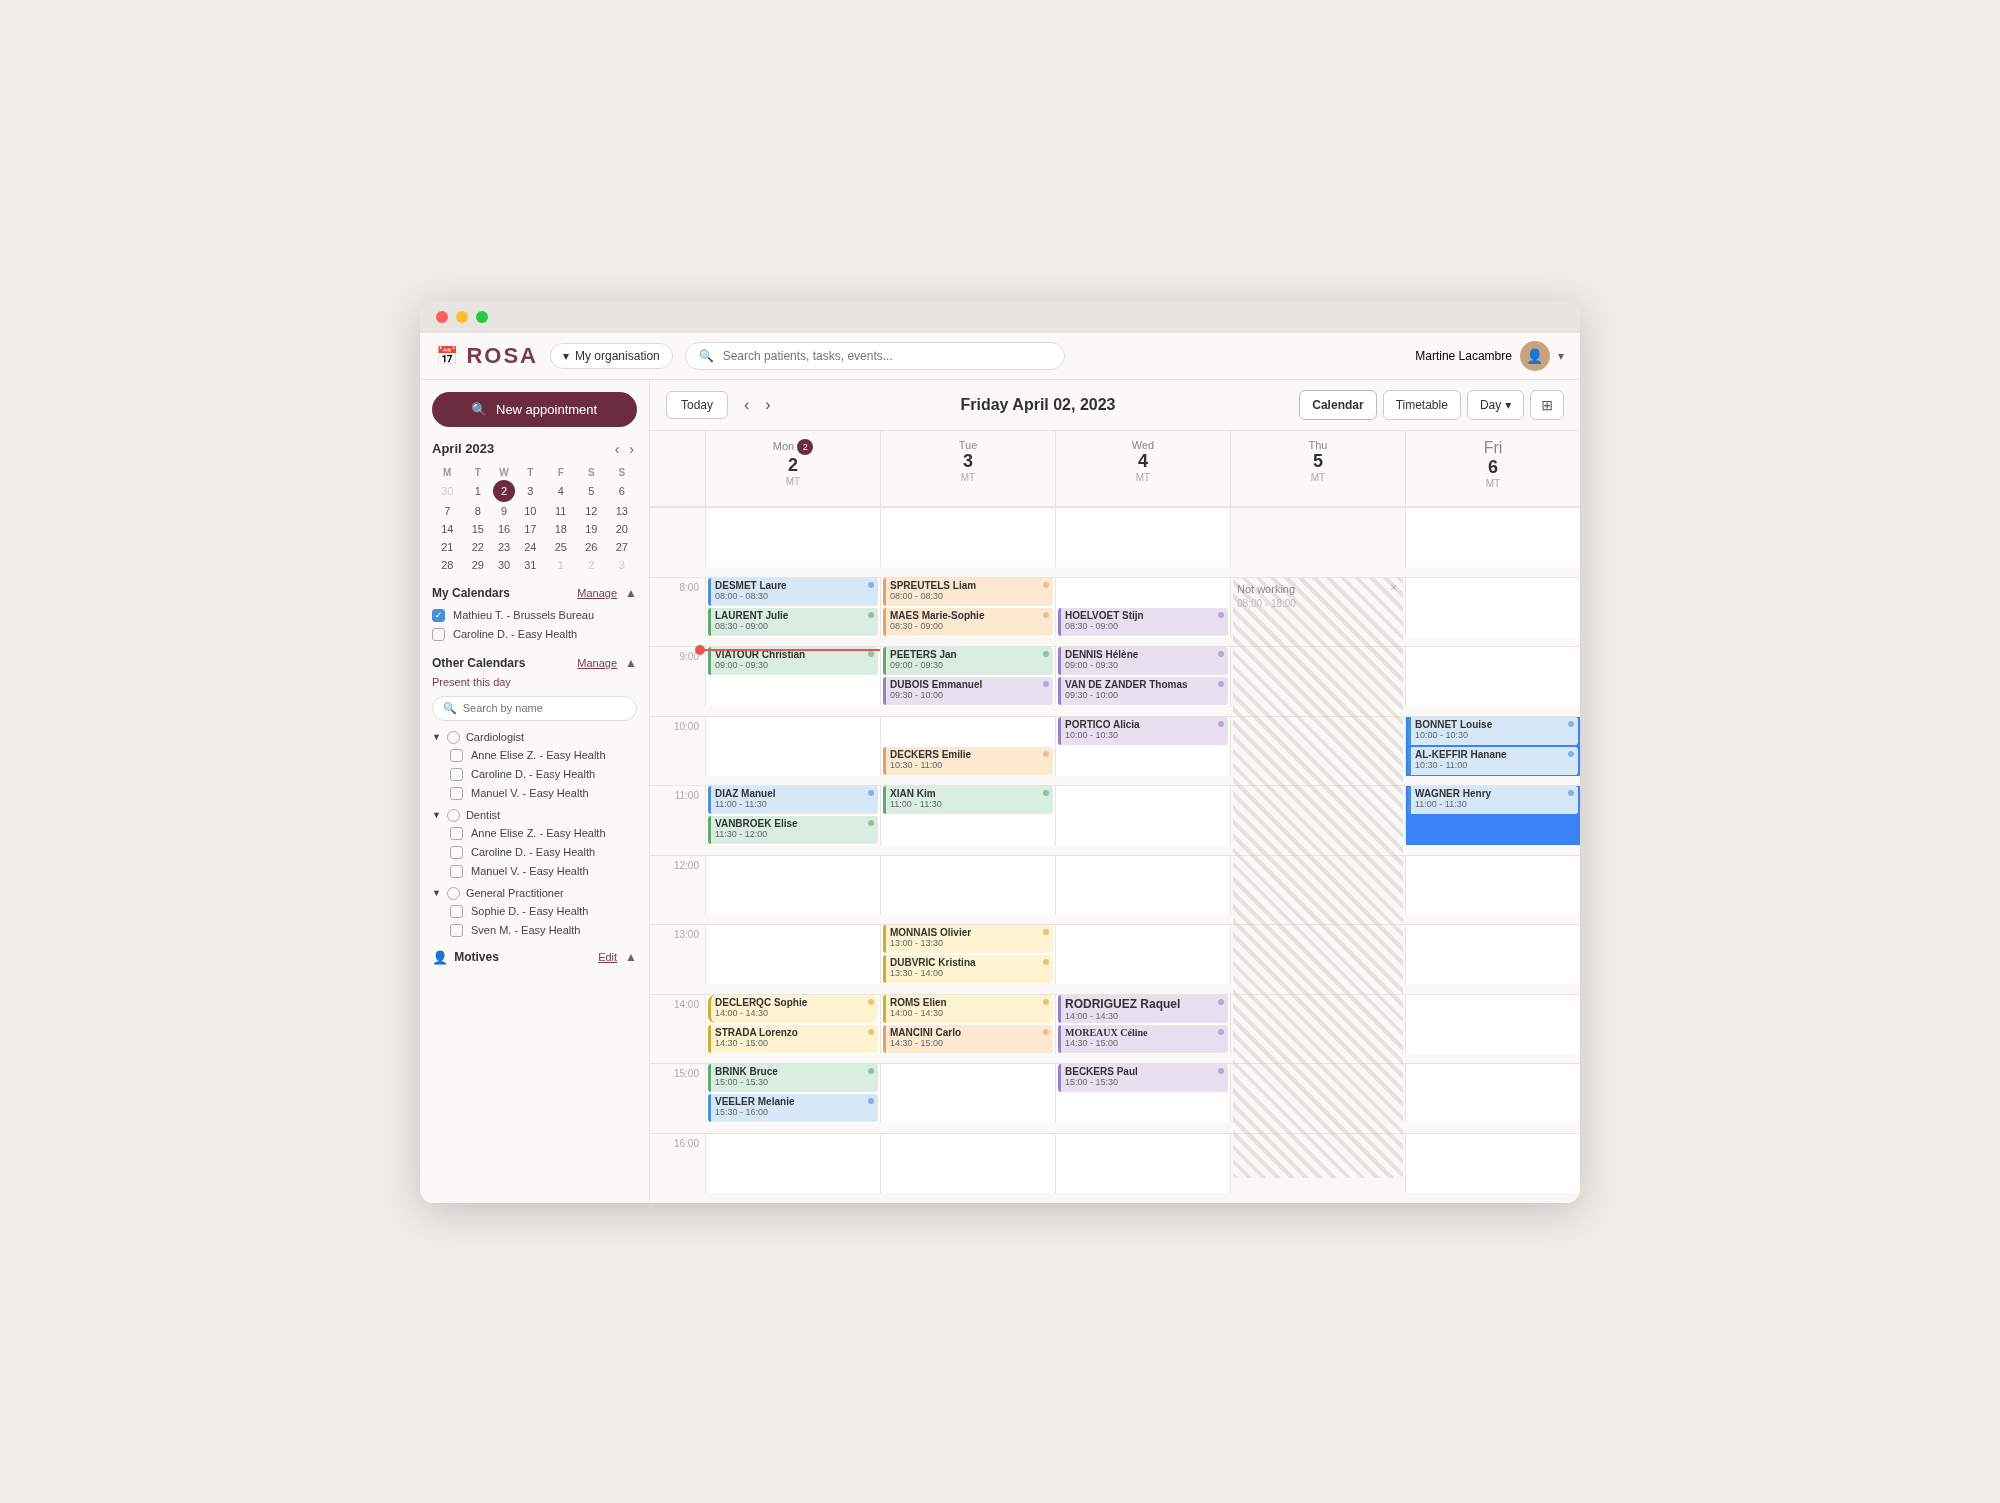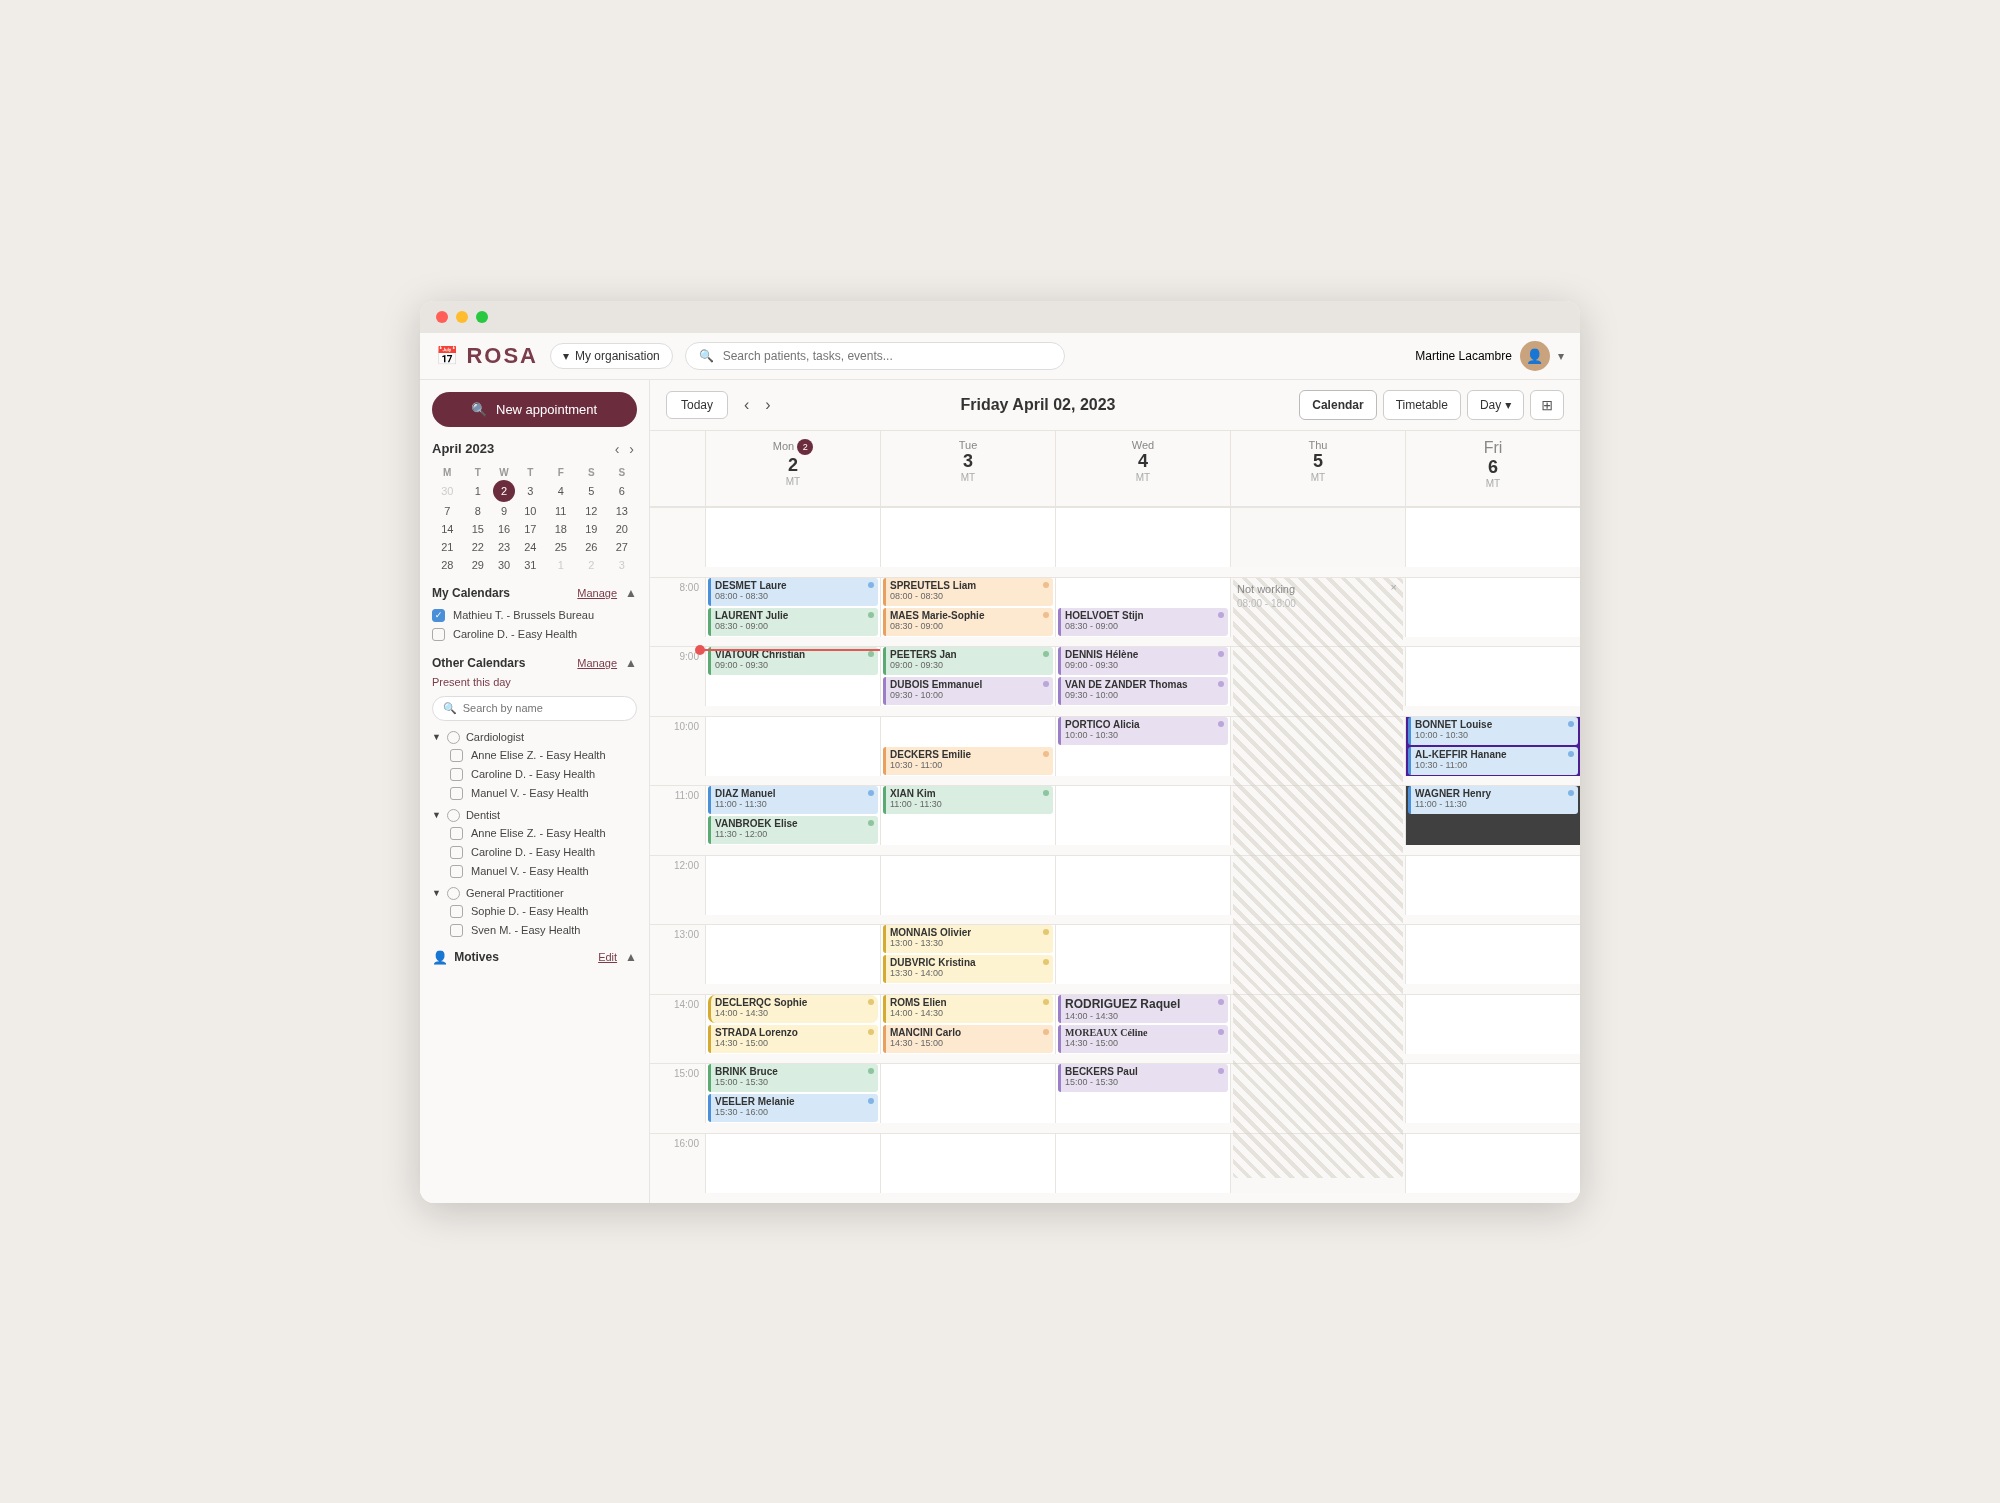--- a/index.html
+++ b/index.html
@@ -708,21 +708,21 @@
                 </div>
               </div>
               <div style="border-left: 1px solid rgb(232, 228, 223); border-top: 1px solid rgb(232, 228, 223); height: 60px; background: white; position: relative;">
                 <div style="position: absolute; left: 2px; right: 2px; top: 0px; height: 28px; background: rgb(232, 224, 240); border-left: 3px solid rgb(155, 126, 200); border-radius: 3px; padding: 2px 4px; overflow: hidden; cursor: pointer; z-index: 3;">
                   <div style="font-weight: 600; font-size: 10px; color: rgb(51, 51, 51); white-space: nowrap; overflow: hidden; text-overflow: ellipsis;">PORTICO Alicia</div>
                   <div style="font-size: 9px; color: rgb(102, 102, 102);">10:00 - 10:30</div>
                   <div style="position: absolute; right: 4px; top: 4px; width: 6px; height: 6px; border-radius: 50%; background: rgb(155, 126, 200); opacity: 0.6;"></div>
                 </div>
               </div>
               <div style="border-left: 1px solid rgb(232, 228, 223); border-top: 1px solid rgb(232, 228, 223); height: 60px; background: rgb(249, 248, 246); position: relative;"></div>
-              <div style="border-left: 1px solid rgb(232, 228, 223); border-top: 1px solid rgb(232, 228, 223); height: 60px; background: #4c1d95; position: relative; padding-left: 48px;">
+              <div style="border-left: 1px solid rgb(232, 228, 223); border-top: 1px solid rgb(232, 228, 223); height: 60px; background: #3b82f6; position: relative; padding-left: 48px;">
                 <div style="position: absolute; left: 2px; right: 2px; top: 0px; height: 28px; background: rgb(214, 232, 247); border-left: 3px solid rgb(74, 144, 217); border-radius: 3px; padding: 2px 4px; overflow: hidden; cursor: pointer; z-index: 3;">
                   <div style="font-weight: 600; font-size: 10px; color: rgb(51, 51, 51); white-space: nowrap; overflow: hidden; text-overflow: ellipsis;">BONNET Louise</div>
                   <div style="font-size: 9px; color: rgb(102, 102, 102);">10:00 - 10:30</div>
                   <div style="position: absolute; right: 4px; top: 4px; width: 6px; height: 6px; border-radius: 50%; background: rgb(74, 144, 217); opacity: 0.6;"></div>
                 </div>
                 <div style="position: absolute; left: 2px; right: 2px; top: 30px; height: 28px; background: rgb(214, 232, 247); border-left: 3px solid rgb(74, 144, 217); border-radius: 3px; padding: 2px 4px; overflow: hidden; cursor: pointer; z-index: 3;">
                   <div style="font-weight: 600; font-size: 10px; color: rgb(51, 51, 51); white-space: nowrap; overflow: hidden; text-overflow: ellipsis;">AL-KEFFIR Hanane</div>
                   <div style="font-size: 9px; color: rgb(102, 102, 102);">10:30 - 11:00</div>
                   <div style="position: absolute; right: 4px; top: 4px; width: 6px; height: 6px; border-radius: 50%; background: rgb(74, 144, 217); opacity: 0.6;"></div>
                 </div>
@@ -742,21 +742,21 @@
               </div>
               <div style="border-left: 1px solid rgb(232, 228, 223); border-top: 1px solid rgb(232, 228, 223); height: 60px; background: white; position: relative;">
                 <div style="position: absolute; left: 2px; right: 2px; top: 0px; height: 28px; background: rgb(217, 237, 224); border-left: 3px solid rgb(90, 170, 114); border-radius: 3px; padding: 2px 4px; overflow: hidden; cursor: pointer; z-index: 3;">
                   <div style="font-weight: 600; font-size: 10px; color: rgb(51, 51, 51); white-space: nowrap; overflow: hidden; text-overflow: ellipsis;">XIAN Kim</div>
                   <div style="font-size: 9px; color: rgb(102, 102, 102);">11:00 - 11:30</div>
                   <div style="position: absolute; right: 4px; top: 4px; width: 6px; height: 6px; border-radius: 50%; background: rgb(90, 170, 114); opacity: 0.6;"></div>
                 </div>
               </div>
               <div style="border-left: 1px solid rgb(232, 228, 223); border-top: 1px solid rgb(232, 228, 223); height: 60px; background: white; position: relative;"></div>
               <div style="border-left: 1px solid rgb(232, 228, 223); border-top: 1px solid rgb(232, 228, 223); height: 60px; background: rgb(249, 248, 246); position: relative;"></div>
-              <div style="border-left: 1px solid rgb(232, 228, 223); border-top: 1px solid rgb(232, 228, 223); height: 60px; background: #404040; position: relative;">
+              <div style="border-left: 1px solid rgb(232, 228, 223); border-top: 1px solid rgb(232, 228, 223); height: 60px; background: #3b82f6; position: relative;">
                 <div style="position: absolute; left: 2px; right: 2px; top: 0px; height: 28px; background: rgb(214, 232, 247); border-left: 3px solid rgb(74, 144, 217); border-radius: 3px; padding: 2px 4px; overflow: hidden; cursor: pointer; z-index: 3;">
                   <div style="font-weight: 600; font-size: 10px; color: rgb(51, 51, 51); white-space: nowrap; overflow: hidden; text-overflow: ellipsis;">WAGNER Henry</div>
                   <div style="font-size: 9px; color: rgb(102, 102, 102);">11:00 - 11:30</div>
                   <div style="position: absolute; right: 4px; top: 4px; width: 6px; height: 6px; border-radius: 50%; background: rgb(74, 144, 217); opacity: 0.6;"></div>
                 </div>
               </div>
               <div style="font-size: 10px; color: rgb(170, 170, 170); text-align: right; padding-right: 6px; padding-top: 4px; border-top: 1px solid rgb(232, 228, 223); height: 60px; background: rgb(250, 249, 247);">12:00</div>
               <div style="border-left: 1px solid rgb(232, 228, 223); border-top: 1px solid rgb(232, 228, 223); height: 60px; background: white; position: relative;"></div>
               <div style="border-left: 1px solid rgb(232, 228, 223); border-top: 1px solid rgb(232, 228, 223); height: 60px; background: white; position: relative;"></div>
               <div style="border-left: 1px solid rgb(232, 228, 223); border-top: 1px solid rgb(232, 228, 223); height: 60px; background: white; position: relative;"></div>

